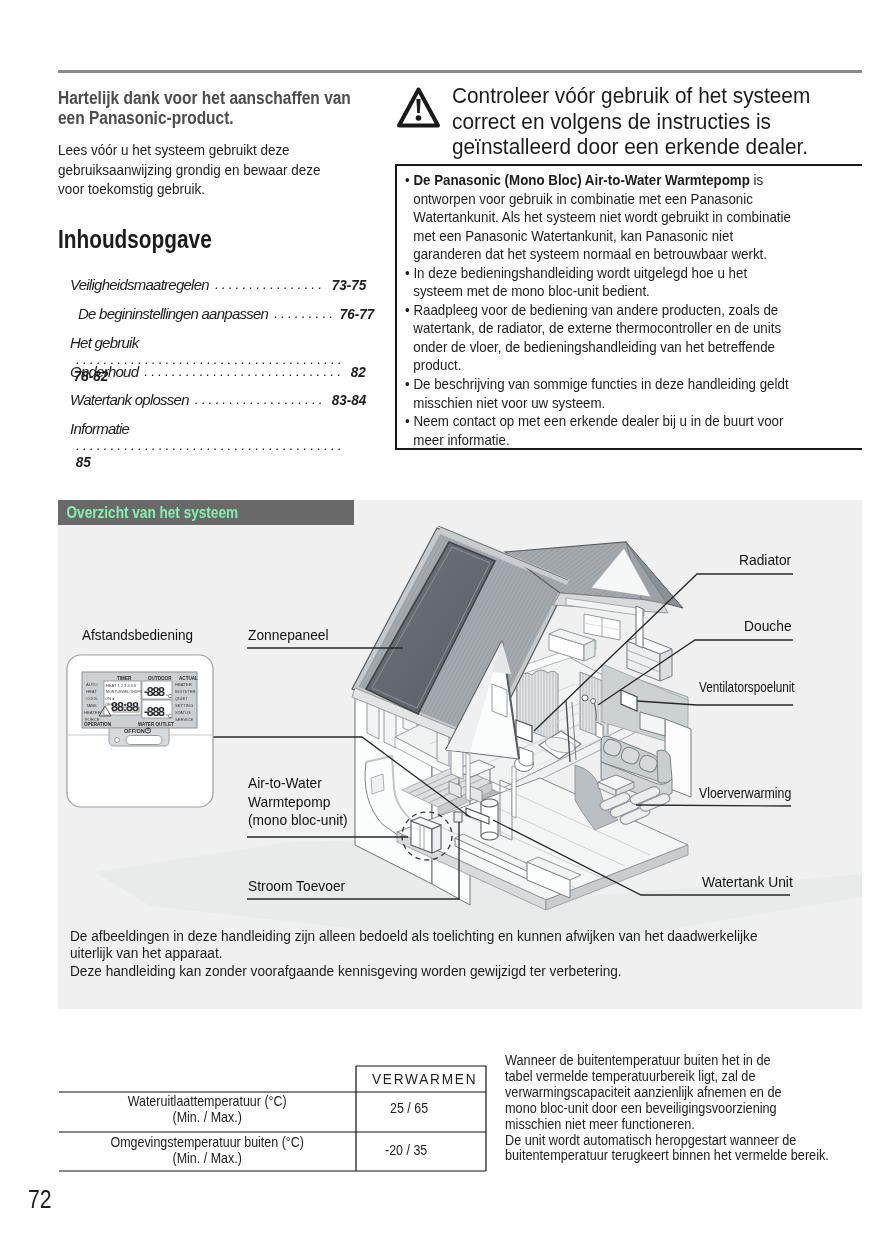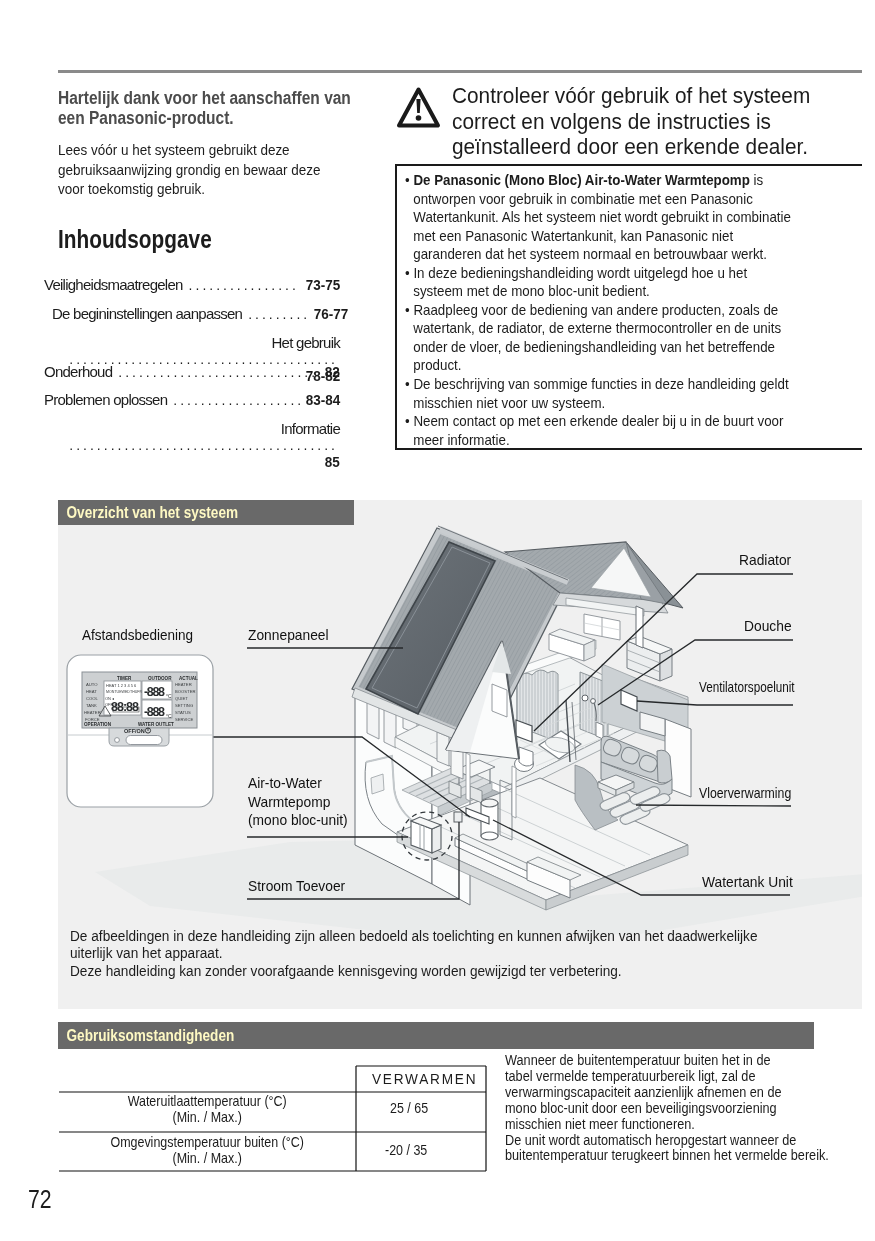--- a/index.html
+++ b/index.html
@@ -1,21 +1,21 @@
 <!DOCTYPE html>
 <html><head>
 <meta charset="utf-8">
 <style>
   html,body{margin:0;padding:0;background:#fff;}
   #page{position:relative;width:862px;height:1241px;background:#fff;overflow:hidden;
         font-family:"Liberation Sans",sans-serif;color:#1c1c1c;}
   .abs{position:absolute;}
   .cx{transform-origin:0 0;}
-  .hdrbar{background:#696969;color:#fef9c3;font-weight:bold;}
-  .toc{position:absolute;left:44px;width:296px;display:flex;align-items:flex-end;font-size:15px;}
+  .hdrbar{background:#696969;color:#86efac;font-weight:bold;}
+  .toc{position:absolute;left:70px;width:296px;display:flex;align-items:flex-start;font-size:15px;font-style:italic;}
   .toc .lbl{white-space:nowrap;letter-spacing:-0.75px;}
   .toc .dots{flex:1;overflow:hidden;white-space:nowrap;letter-spacing:3px;color:#1c1c1c;margin:0 2px 0 6px;font-size:14px;}
   .toc .num{font-weight:bold;white-space:nowrap;transform:scaleX(0.9);transform-origin:100% 0;}
   .lab{position:absolute;font-size:15px;transform:scaleX(0.92);transform-origin:0 0;white-space:nowrap;color:#111;}
 </style>
 </head>
 <body>
 <div id="page">
 
   <div class="abs" style="left:58px;top:70px;width:814px;height:3px;background:#8a8a8a;"></div>
@@ -42,21 +42,21 @@
       <span class="lbl">Het gebruik</span>
       <span class="dots">.......................................</span>
       <span class="num">78-82</span>
     </div>
   <div class="toc" style="top:363px;">
       <span class="lbl">Onderhoud</span>
       <span class="dots">.......................................</span>
       <span class="num">&nbsp;82</span>
     </div>
   <div class="toc" style="top:391px;">
-      <span class="lbl">Problemen oplossen</span>
+      <span class="lbl">Watertank oplossen</span>
       <span class="dots">.......................................</span>
       <span class="num">83-84</span>
     </div>
   <div class="toc" style="top:420px;flex-direction:column;">
       <span class="lbl">Informatie</span>
       <span class="dots">.......................................</span>
       <span class="num">&nbsp;85</span>
     </div>
 
   <svg class="abs" style="left:396px;top:86px;" width="45" height="43" viewBox="0 0 45 43">
@@ -366,23 +366,20 @@
   <div class="lab" style="left:699px;top:678px;transform:scaleX(0.78);">Ventilatorspoelunit</div>
   <div class="lab" style="left:699px;top:784px;transform:scaleX(0.82);">Vloerverwarming</div>
   <div class="lab" style="left:702px;top:873px;">Watertank Unit</div>
   <div class="lab" style="left:248px;top:774px;line-height:18.5px;">Air-to-Water<br>Warmtepomp<br>(mono bloc-unit)</div>
   <div class="lab" style="left:248px;top:877px;">Stroom Toevoer</div>
 
   <div class="abs cx" style="left:70px;top:928px;width:820px;font-size:14px;line-height:17.3px;transform:scaleX(0.975);">
     De afbeeldingen in deze handleiding zijn alleen bedoeld als toelichting en kunnen afwijken van het daadwerkelijke<br>uiterlijk van het apparaat.<br>Deze handleiding kan zonder voorafgaande kennisgeving worden gewijzigd ter verbetering.
   </div>
 
-  <div class="abs hdrbar" style="left:58px;top:1022px;width:756px;height:27px;">
-    <div class="cx" style="font-size:16px;line-height:27px;padding-left:10px;transform:scaleX(0.85);">Gebruiksomstandigheden</div>
-  </div>
 
   <svg class="abs" style="left:58px;top:1060px;" width="432" height="114" viewBox="0 0 432 114">
     <line x1="298" y1="6" x2="428" y2="6" stroke="#111" stroke-width="1.2"></line>
     <line x1="1" y1="32" x2="428" y2="32" stroke="#111" stroke-width="1.2"></line>
     <line x1="1" y1="72" x2="428" y2="72" stroke="#111" stroke-width="1.2"></line>
     <line x1="1" y1="111" x2="428" y2="111" stroke="#111" stroke-width="1.2"></line>
     <line x1="298" y1="6" x2="298" y2="111" stroke="#111" stroke-width="1.2"></line>
     <line x1="428" y1="6" x2="428" y2="111" stroke="#111" stroke-width="1.2"></line>
   </svg>
   <div class="abs cx" style="left:372px;top:1070px;font-size:15.5px;letter-spacing:2px;transform:scaleX(0.88);">VERWARMEN</div>

